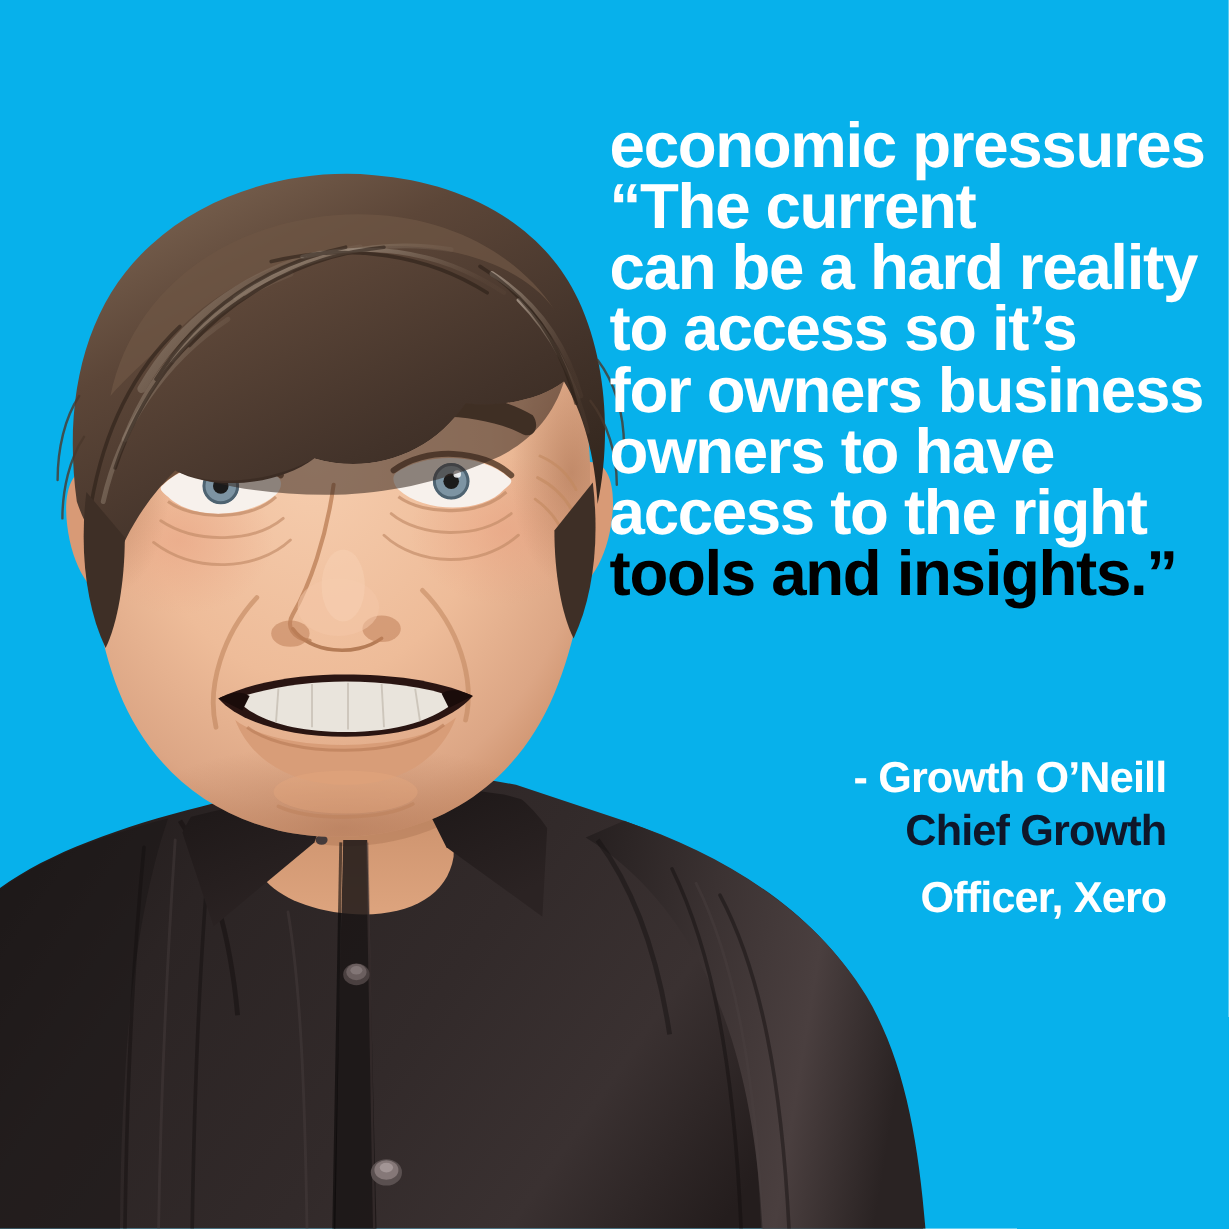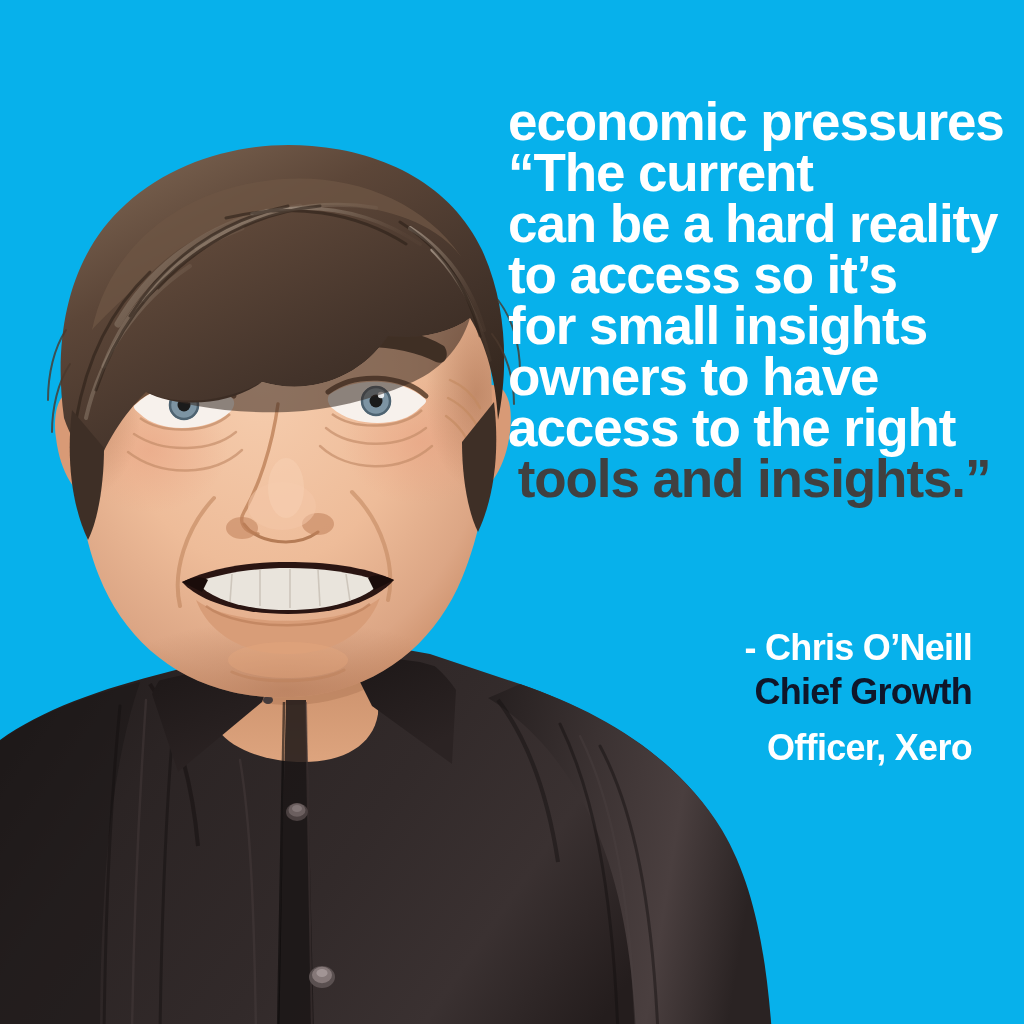--- a/index.html
+++ b/index.html
@@ -346,25 +346,25 @@
         </g>
       </g>
     </svg>
   </div>
 
   <div id="quote-block">
     <div class="quote-line" style="color: rgb(255, 255, 255);">economic pressures</div>
     <div class="quote-line" style="color: rgb(255, 255, 255);">“The current</div>
     <div class="quote-line" style="color: rgb(255, 255, 255);">can be a hard reality</div>
     <div class="quote-line" style="color: rgb(255, 255, 255);">to access so it’s</div>
-    <div class="quote-line" style="color: rgb(255, 255, 255);">for small insights</div>
+    <div class="quote-line" style="color: rgb(255, 255, 255);">for owners business</div>
     <div class="quote-line" style="color: rgb(255, 255, 255);">owners to have</div>
     <div class="quote-line" style="color: rgb(255, 255, 255);">access to the right</div>
-    <div class="quote-line" style="color: #404040; text-align: center;">tools and insights.”</div>
+    <div class="quote-line" style="color: #000000;">tools and insights.”</div>
   </div>
 
   <div id="attribution-block">
-    <div class="attribution-line" style="color: rgb(255, 255, 255);">- Chris O’Neill</div>
+    <div class="attribution-line" style="color: rgb(255, 255, 255);">- Growth O’Neill</div>
     <div class="attribution-line" style="color: #0f172a;">Chief Growth</div>
     <div class="attribution-line" style="color: rgb(255, 255, 255); margin-top: 12px;">Officer, Xero</div>
   </div>
 
 </div>
 
 </body></html>

